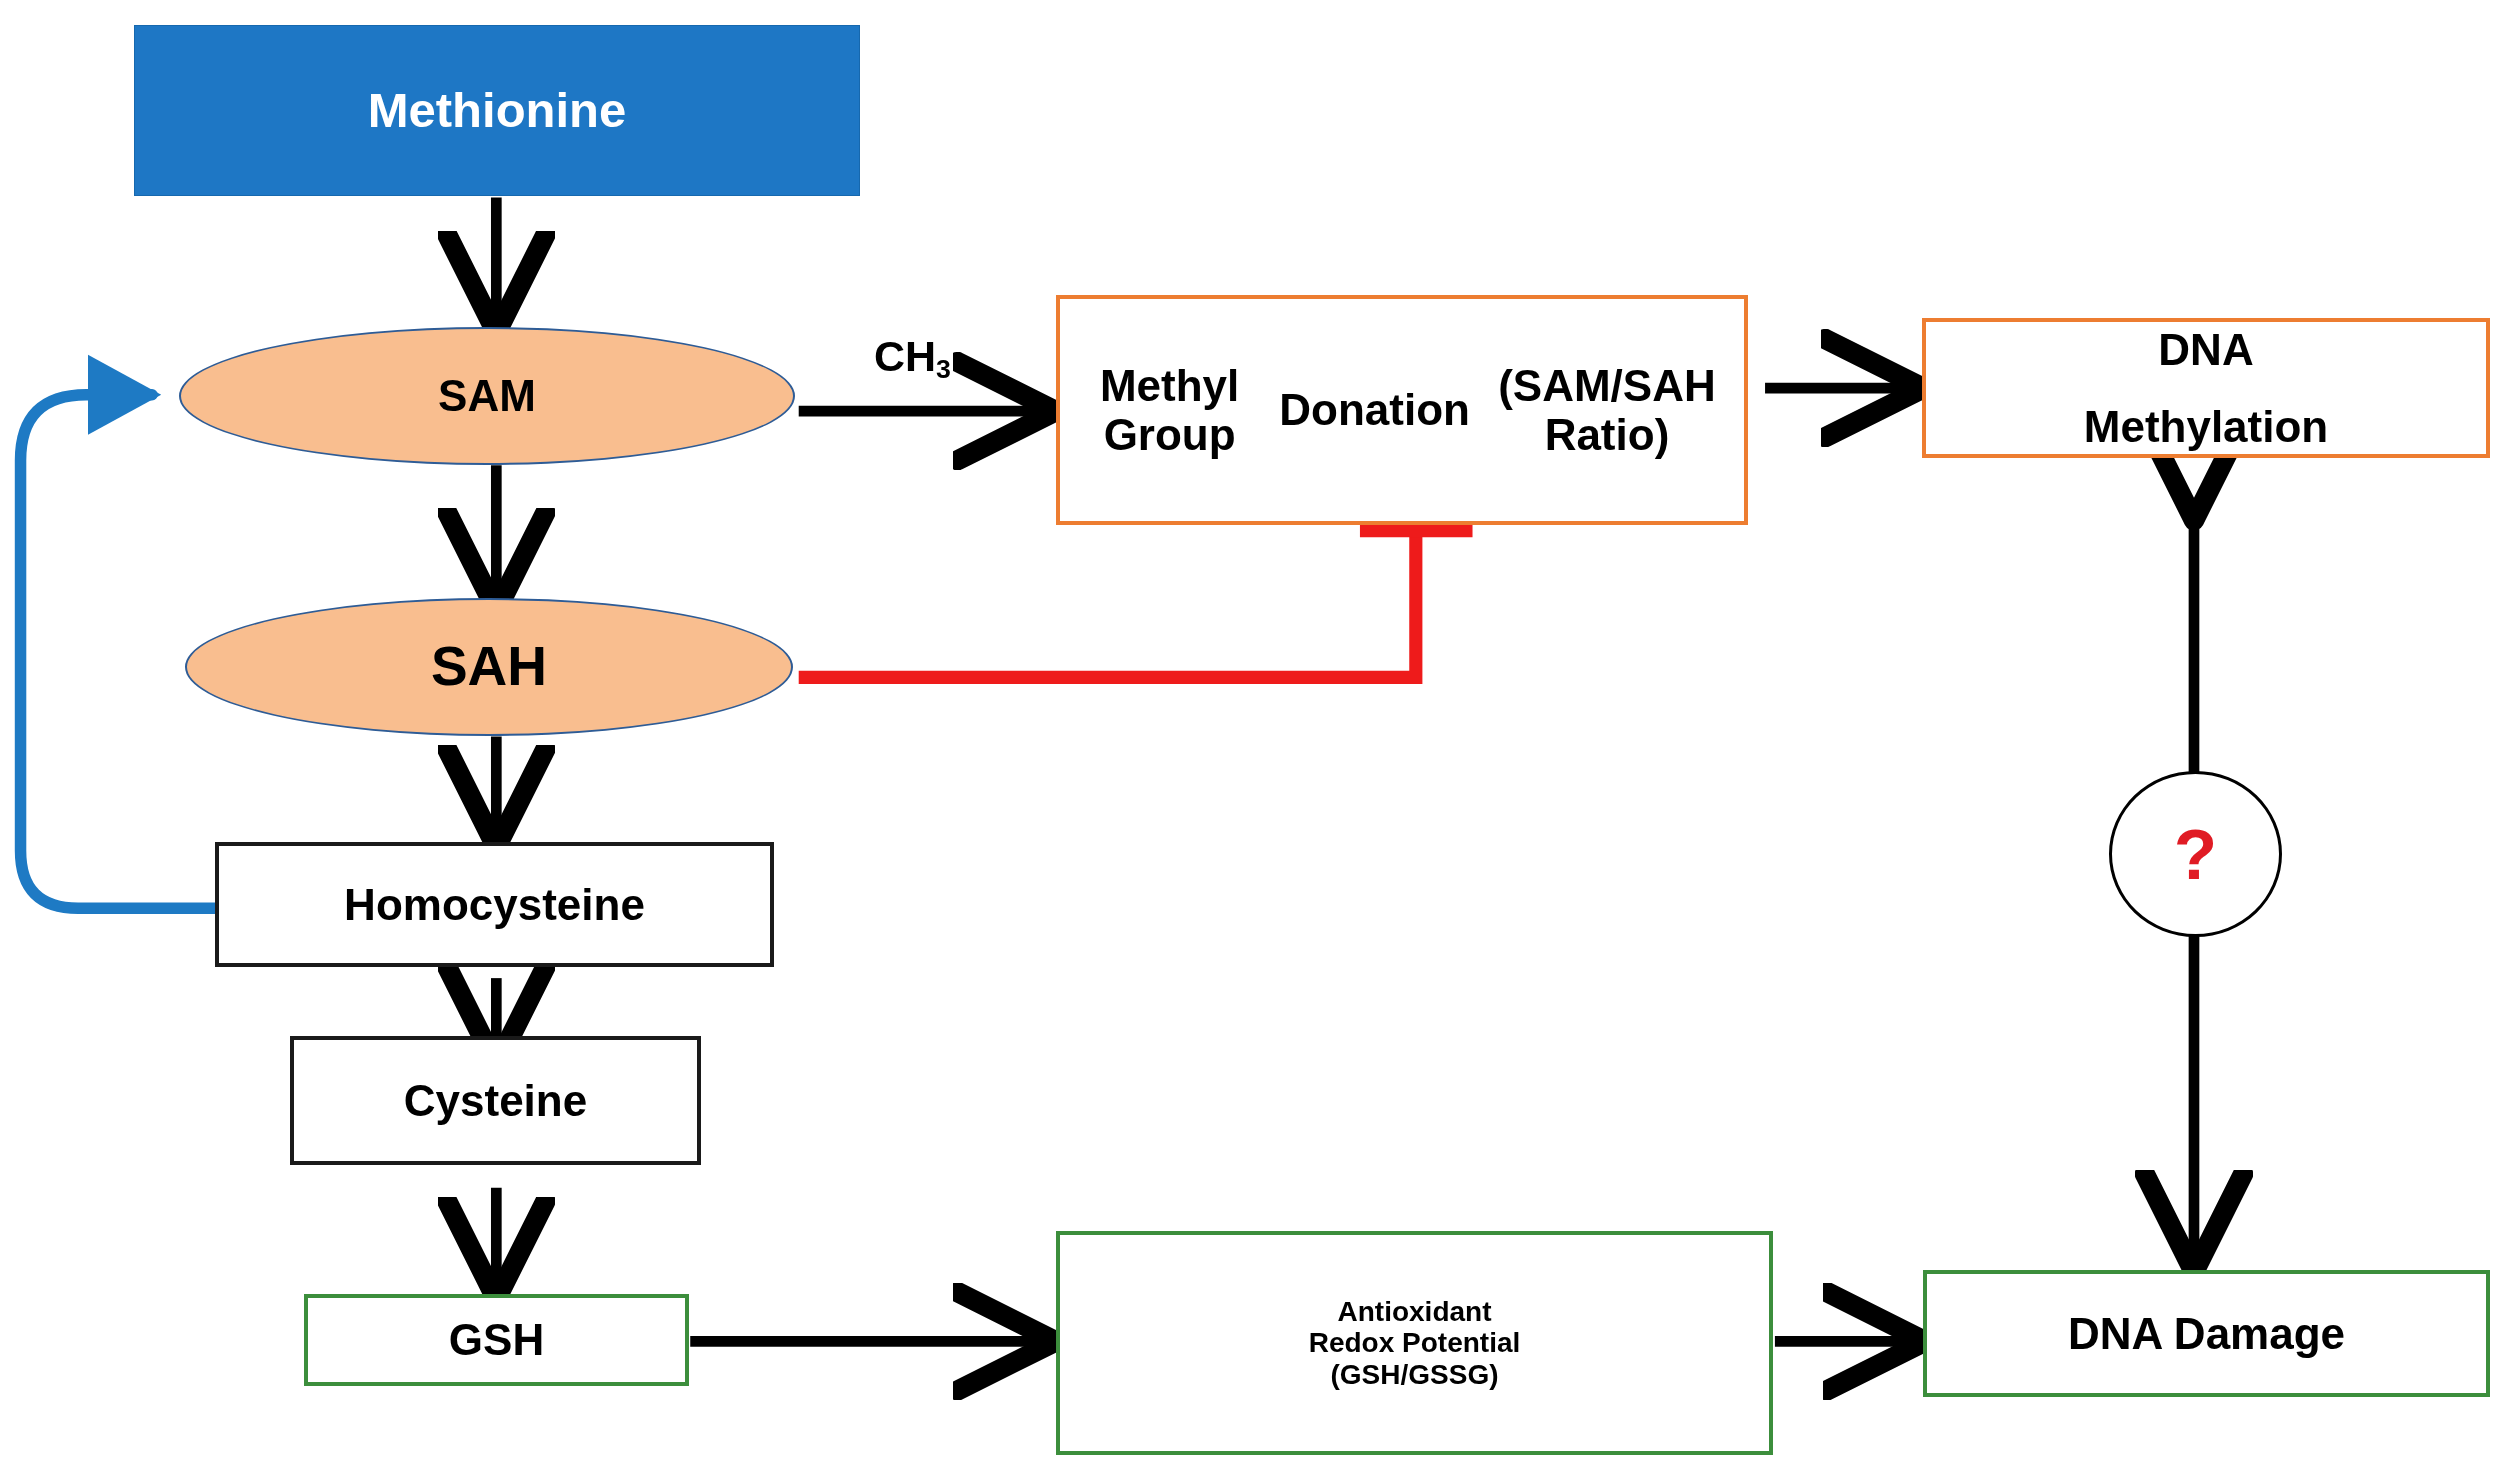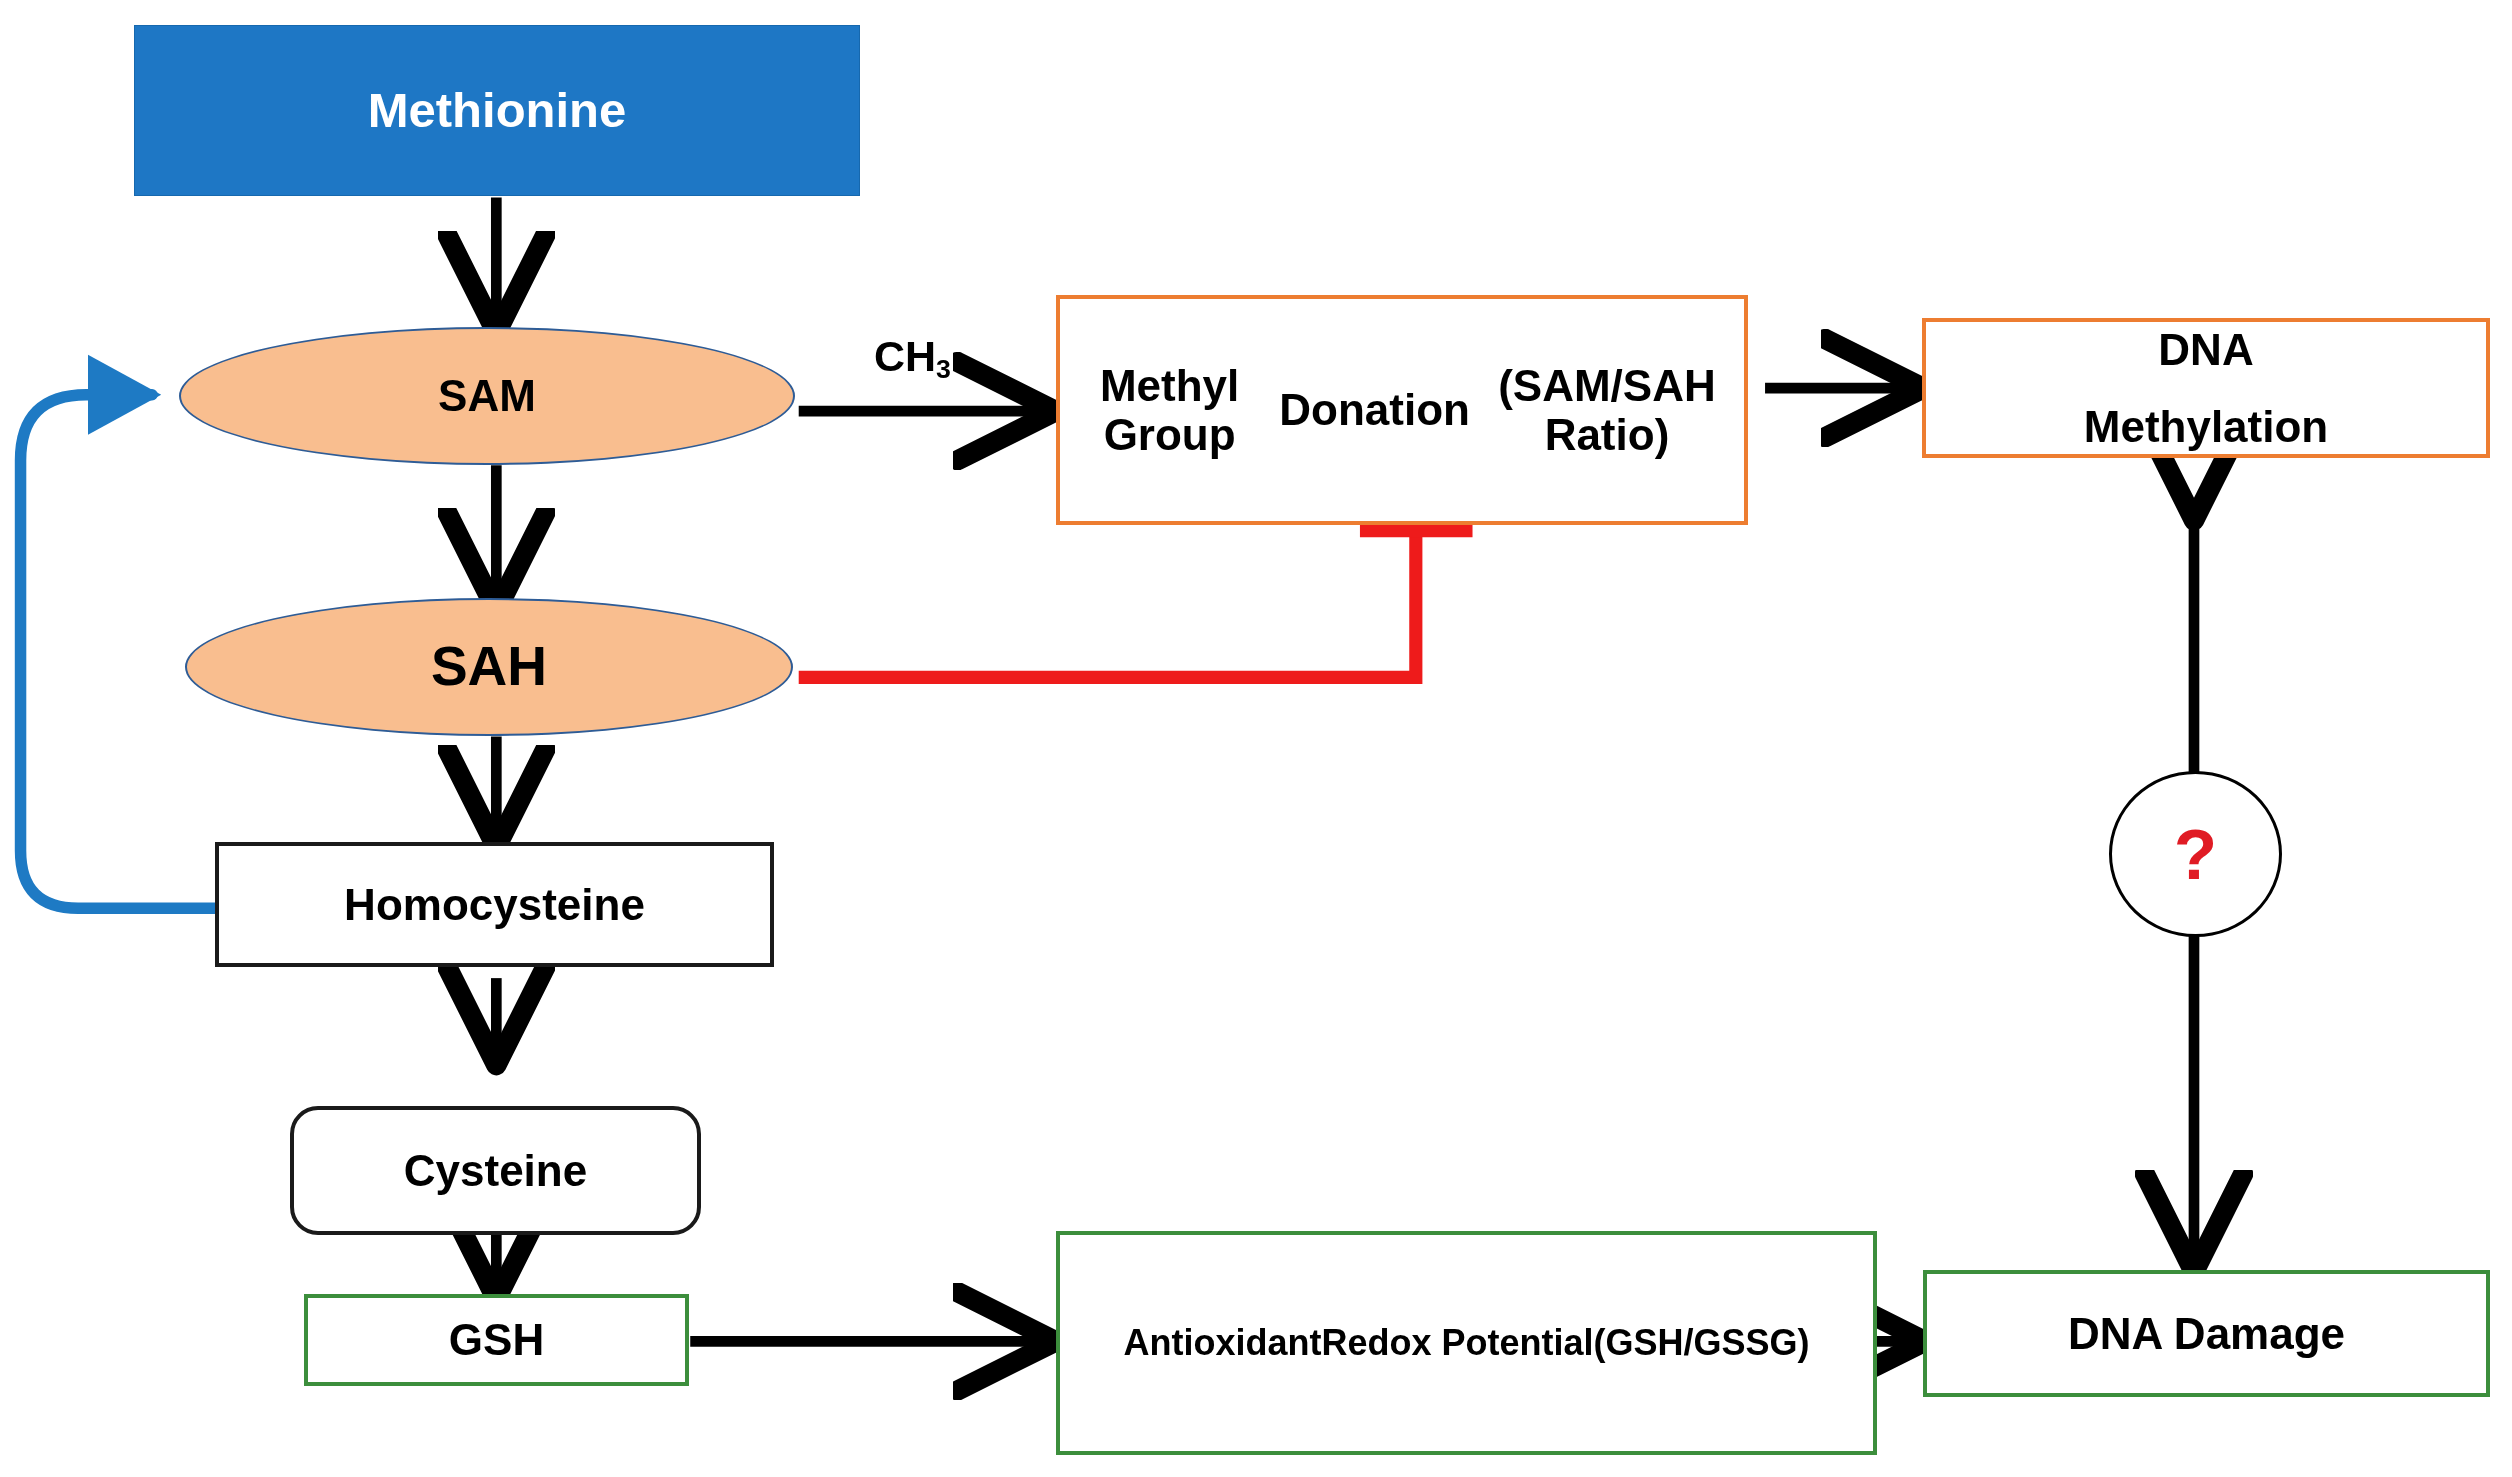--- a/index.html
+++ b/index.html
@@ -137,21 +137,21 @@
   </div>
 
   <div class="node ellipse-peach" style="left:185px; top:598px; width:608px; height:138px; font-size:55px;">
     <span>SAH</span>
   </div>
 
   <div class="node box-black" style="left:215px; top:842px; width:559px; height:125px; font-size:44px;">
     <span>Homocysteine</span>
   </div>
 
-  <div class="node box-black" style="left:290px; top:1106px; width:411px; height:129px; font-size:44px;border-radius:28px;">
+  <div class="node box-black" style="left:290px; top:1036px; width:411px; height:129px; font-size:44px;">
     <span>Cysteine</span>
   </div>
 
   <div class="node box-green" style="left:304px; top:1294px; width:385px; height:92px; font-size:44px;">
     <span>GSH</span>
   </div>
 
   <div class="ch3-label" style="left:874px; top:332px; font-size:43px;">
     <span>CH</span><sub>3</sub>
   </div>
@@ -164,21 +164,21 @@
 
   <div class="node box-orange" style="left:1922px; top:318px; width:568px; height:140px; font-size:44px; flex-direction:column;gap:28px;">
     <span>DNA</span>
     <span>Methylation</span>
   </div>
 
   <div class="qmark-ellipse" style="left:2109px; top:771px; width:173px; height:166px; font-size:71px;">
     <span>?</span>
   </div>
 
-  <div class="node box-green" style="left:1056px; top:1231px; width:821px; height:224px; font-size:36px; flex-direction:row;">
+  <div class="node box-green" style="left:1056px; top:1231px; width:717px; height:224px; font-size:28px; flex-direction:column;">
     <span>Antioxidant</span>
     <span>Redox Potential</span>
     <span>(GSH/GSSG)</span>
   </div>
 
   <div class="node box-green" style="left:1923px; top:1270px; width:567px; height:127px; font-size:44px;">
     <span>DNA Damage</span>
   </div>
 
 </div>

